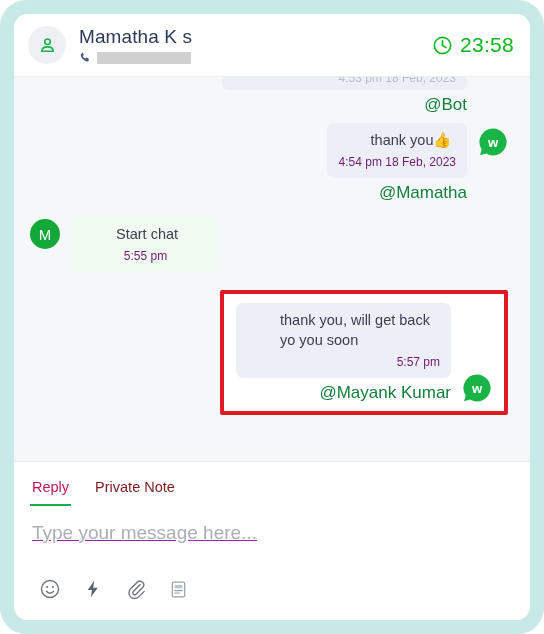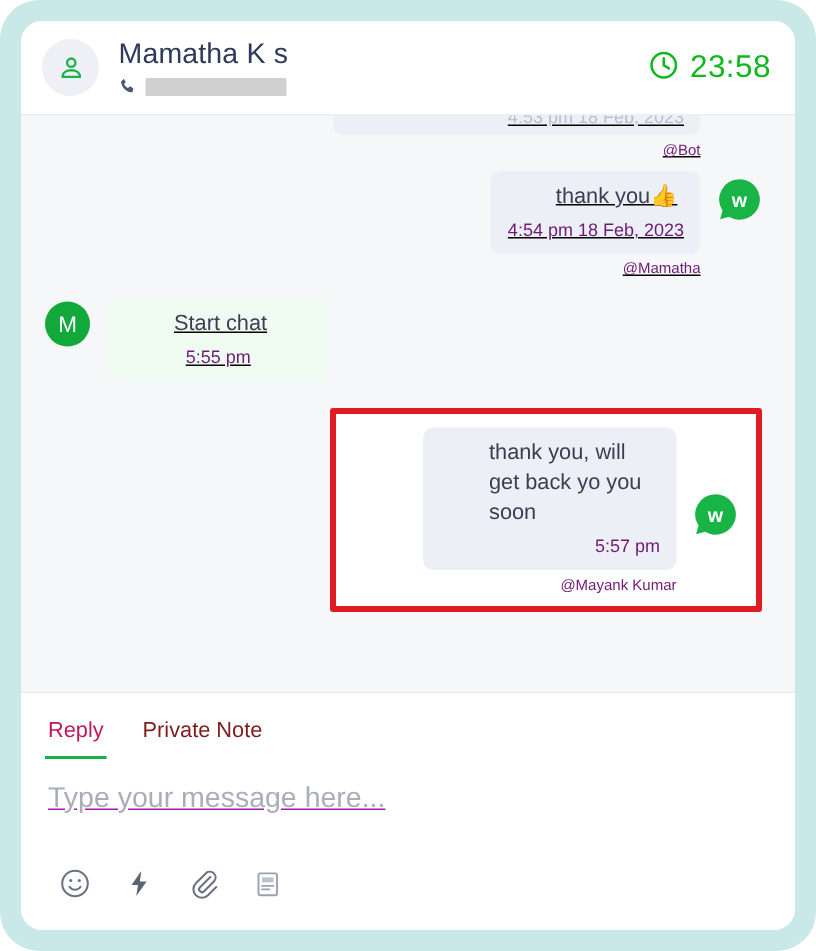--- a/index.html
+++ b/index.html
@@ -46,53 +46,53 @@
     line-height:22px; white-space:nowrap;
   }
   #contact-phone-row {
     display:flex; align-items:center; gap:5px; margin-top:3px;
   }
   #redacted-number {
     display:inline-block; width:94px; height:12px;
     background:#d0d0d0; border-radius:1px;
   }
   #timer {
-    display:flex; align-items:flex-start; gap:7px;
+    display:flex; align-items:center; gap:7px;
     color:#10b81e; font-size:21px; letter-spacing:.3px;
   }
 
   
   #messages {
     flex:1 1 auto; position:relative;
     background:#f6f7f9;
     border-top:1px solid #edeef1;
     padding:6px 22px 10px 16px;
     overflow:hidden;
   }
   .msg-row { display:flex; margin-bottom:4px; }
   .msg-row.out { justify-content:flex-end; }
   .msg-row.in  { justify-content:flex-start; }
 
-  .msg-stack { max-width:330px;text-decoration:underline; }
+  .msg-stack { max-width:330px; }
 
   .bubble {
     border-radius:7px;
     padding:7px 11px 6px 12px;
     font-size:14.5px; color:#3a4052; line-height:20px;
   }
   .bubble.out { background:#eceff5; }
   .bubble.in  { background:#effbf1; }
   .bubble-text { word-wrap:break-word;padding-left:32px; }
   .bubble-time {
     font-size:12px; color:#701a75; margin-top:2px;
   }
   .bubble.out .bubble-time { text-align:right; }
   .bubble.in  .bubble-time { text-align:center; }
   .attrib {
-    font-size:10px; color:#701a75;
+    font-size:17px; color:#15803d;
     margin-top:5px; text-align:right;
   }
 
   .ch-badge {
     width:30px; height:30px; border-radius:50%;
     flex:0 0 30px; margin-left:11px; margin-top:4px;
   }
   .in-avatar {
     width:30px; height:30px; border-radius:50%;
     background:#12a83a; color:#fff;
@@ -114,21 +114,21 @@
   
   #highlight-box {
     border:4px solid #e01b24;
     background:#ffffff;
     border-radius:2px;
     padding:9px 12px 8px 12px;
     margin:14px 0 0 0;
     align-self:flex-end;
     width:288px;
   }
-  #highlight-inner { display:flex; align-items:center;margin-left:46px; }
+  #highlight-inner { display:flex; align-items:flex-end; }
 
   
   #scroll-track {
     position:absolute; right:6px; top:8px; bottom:8px; width:7px;
   }
 
   
   #composer {
     flex:0 0 152px; background:#ffffff;
     border-top:1px solid #e8eaee;

